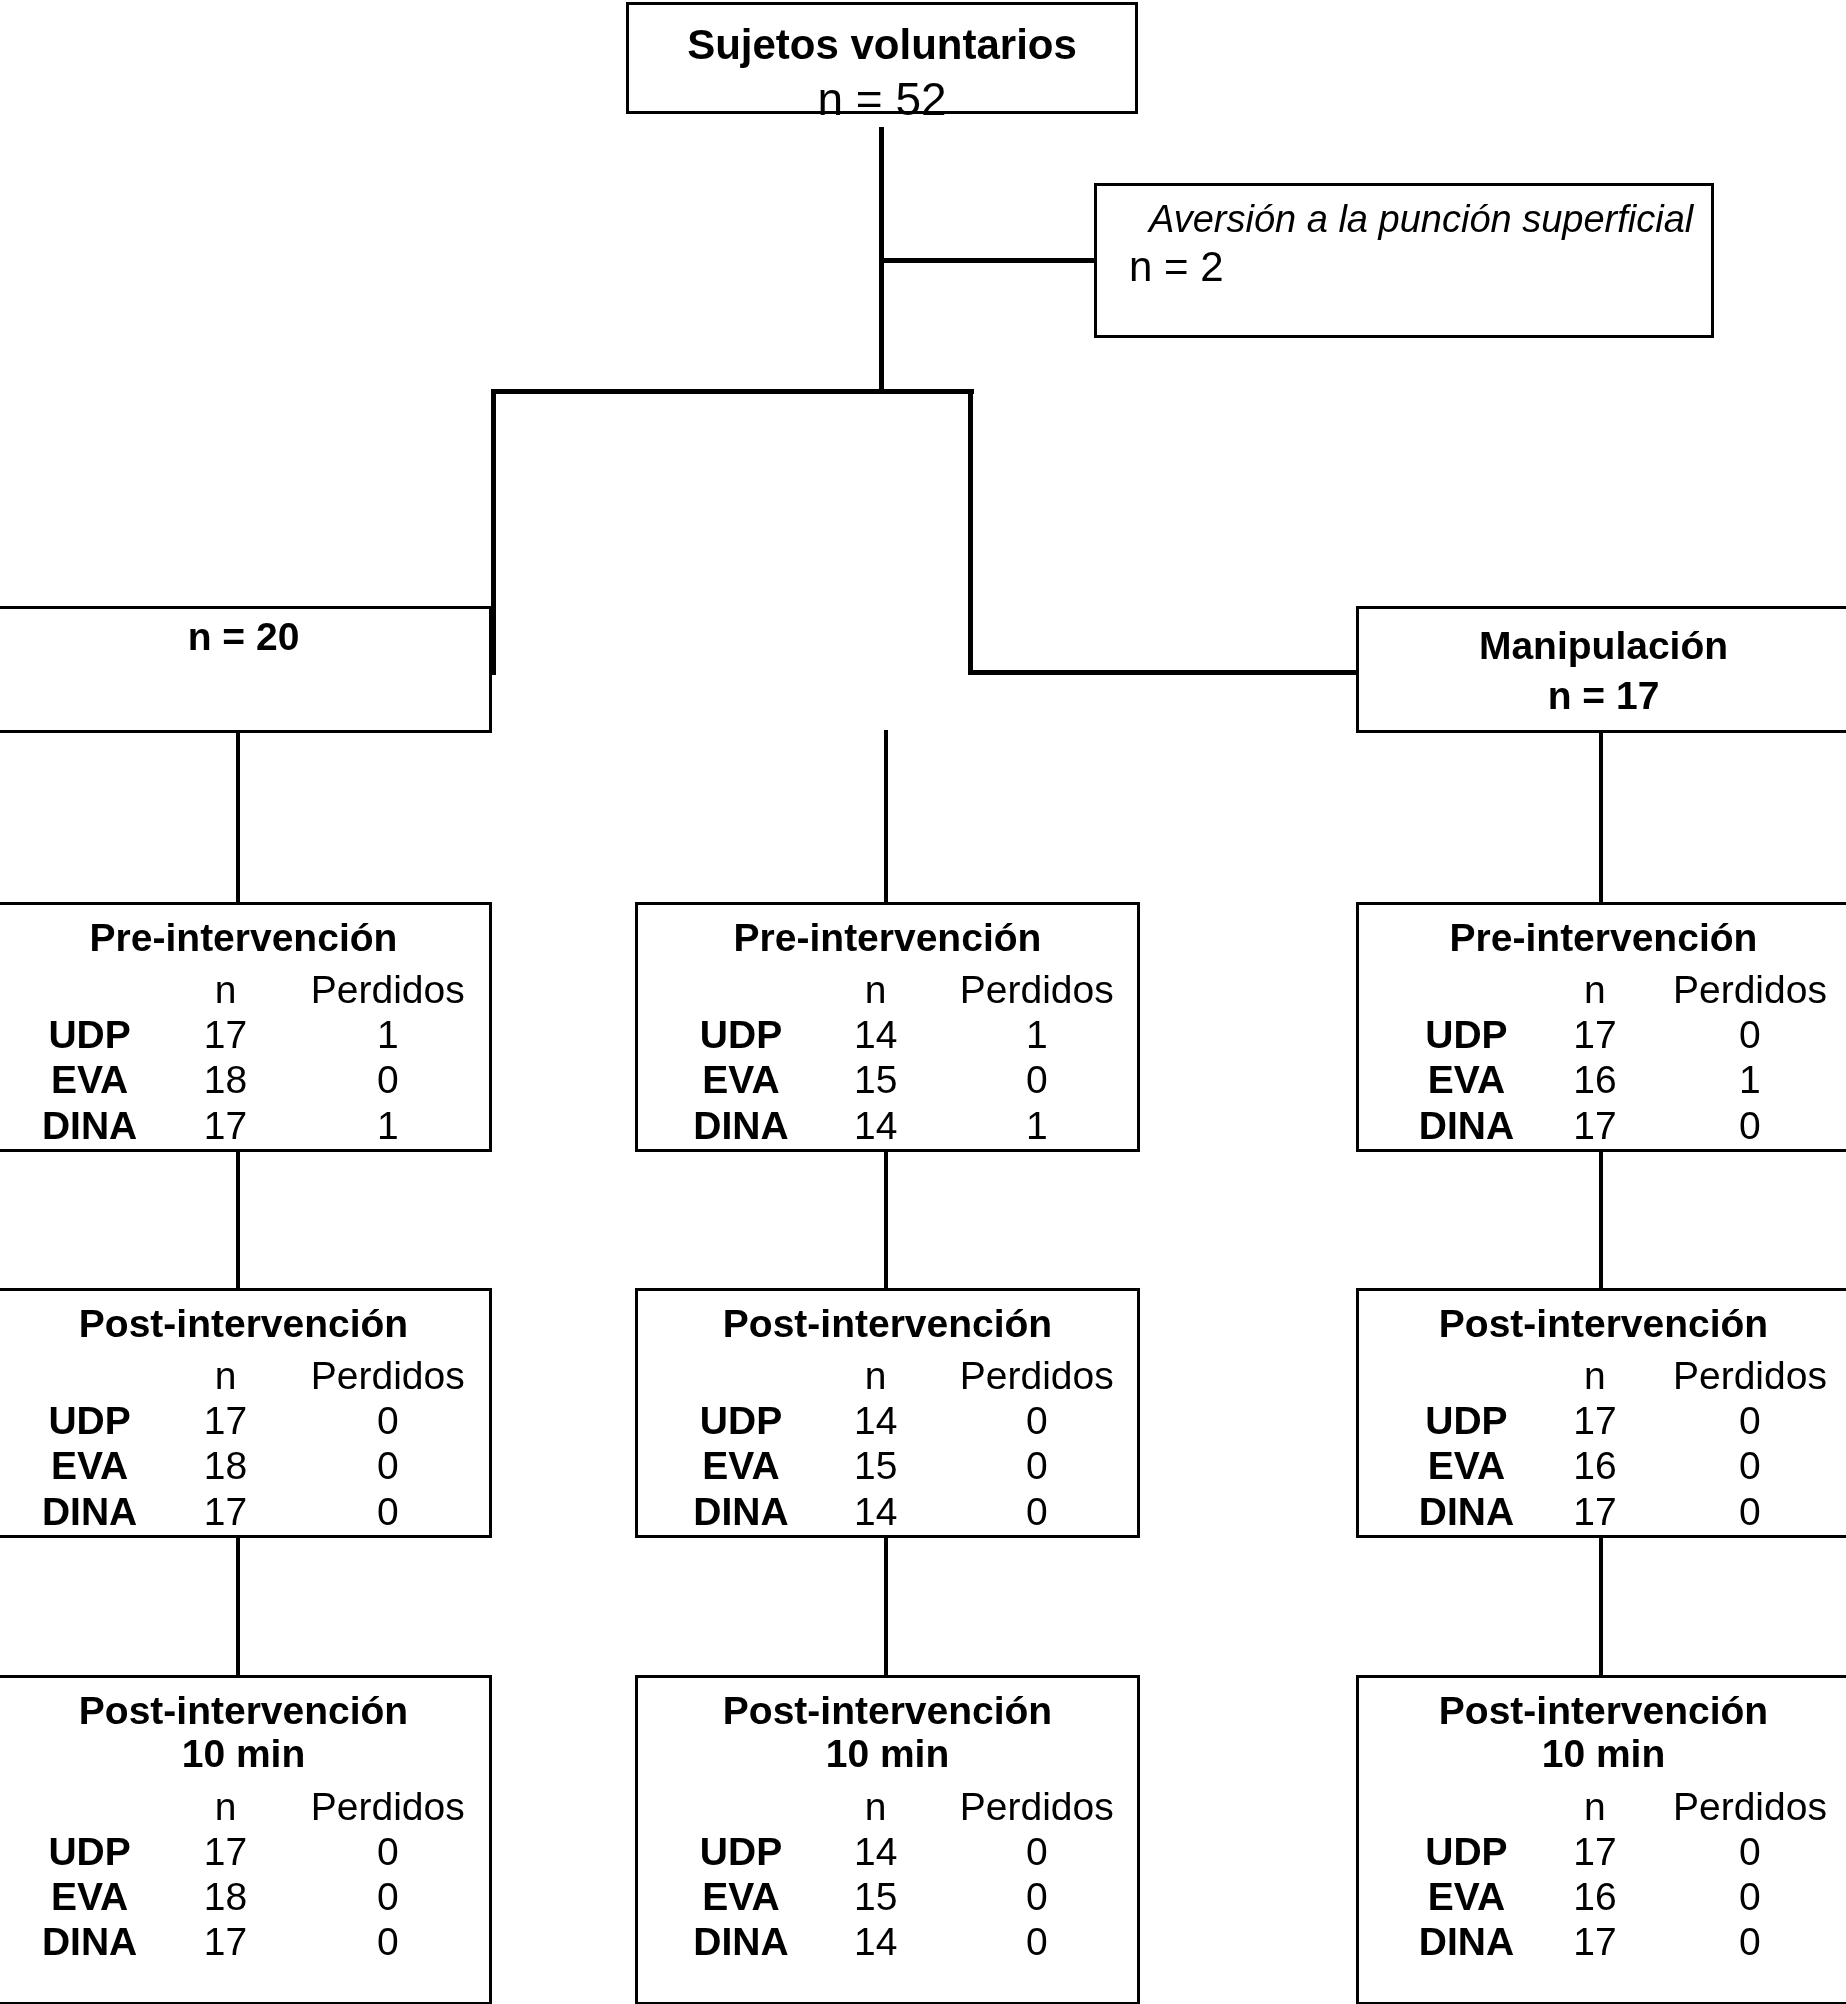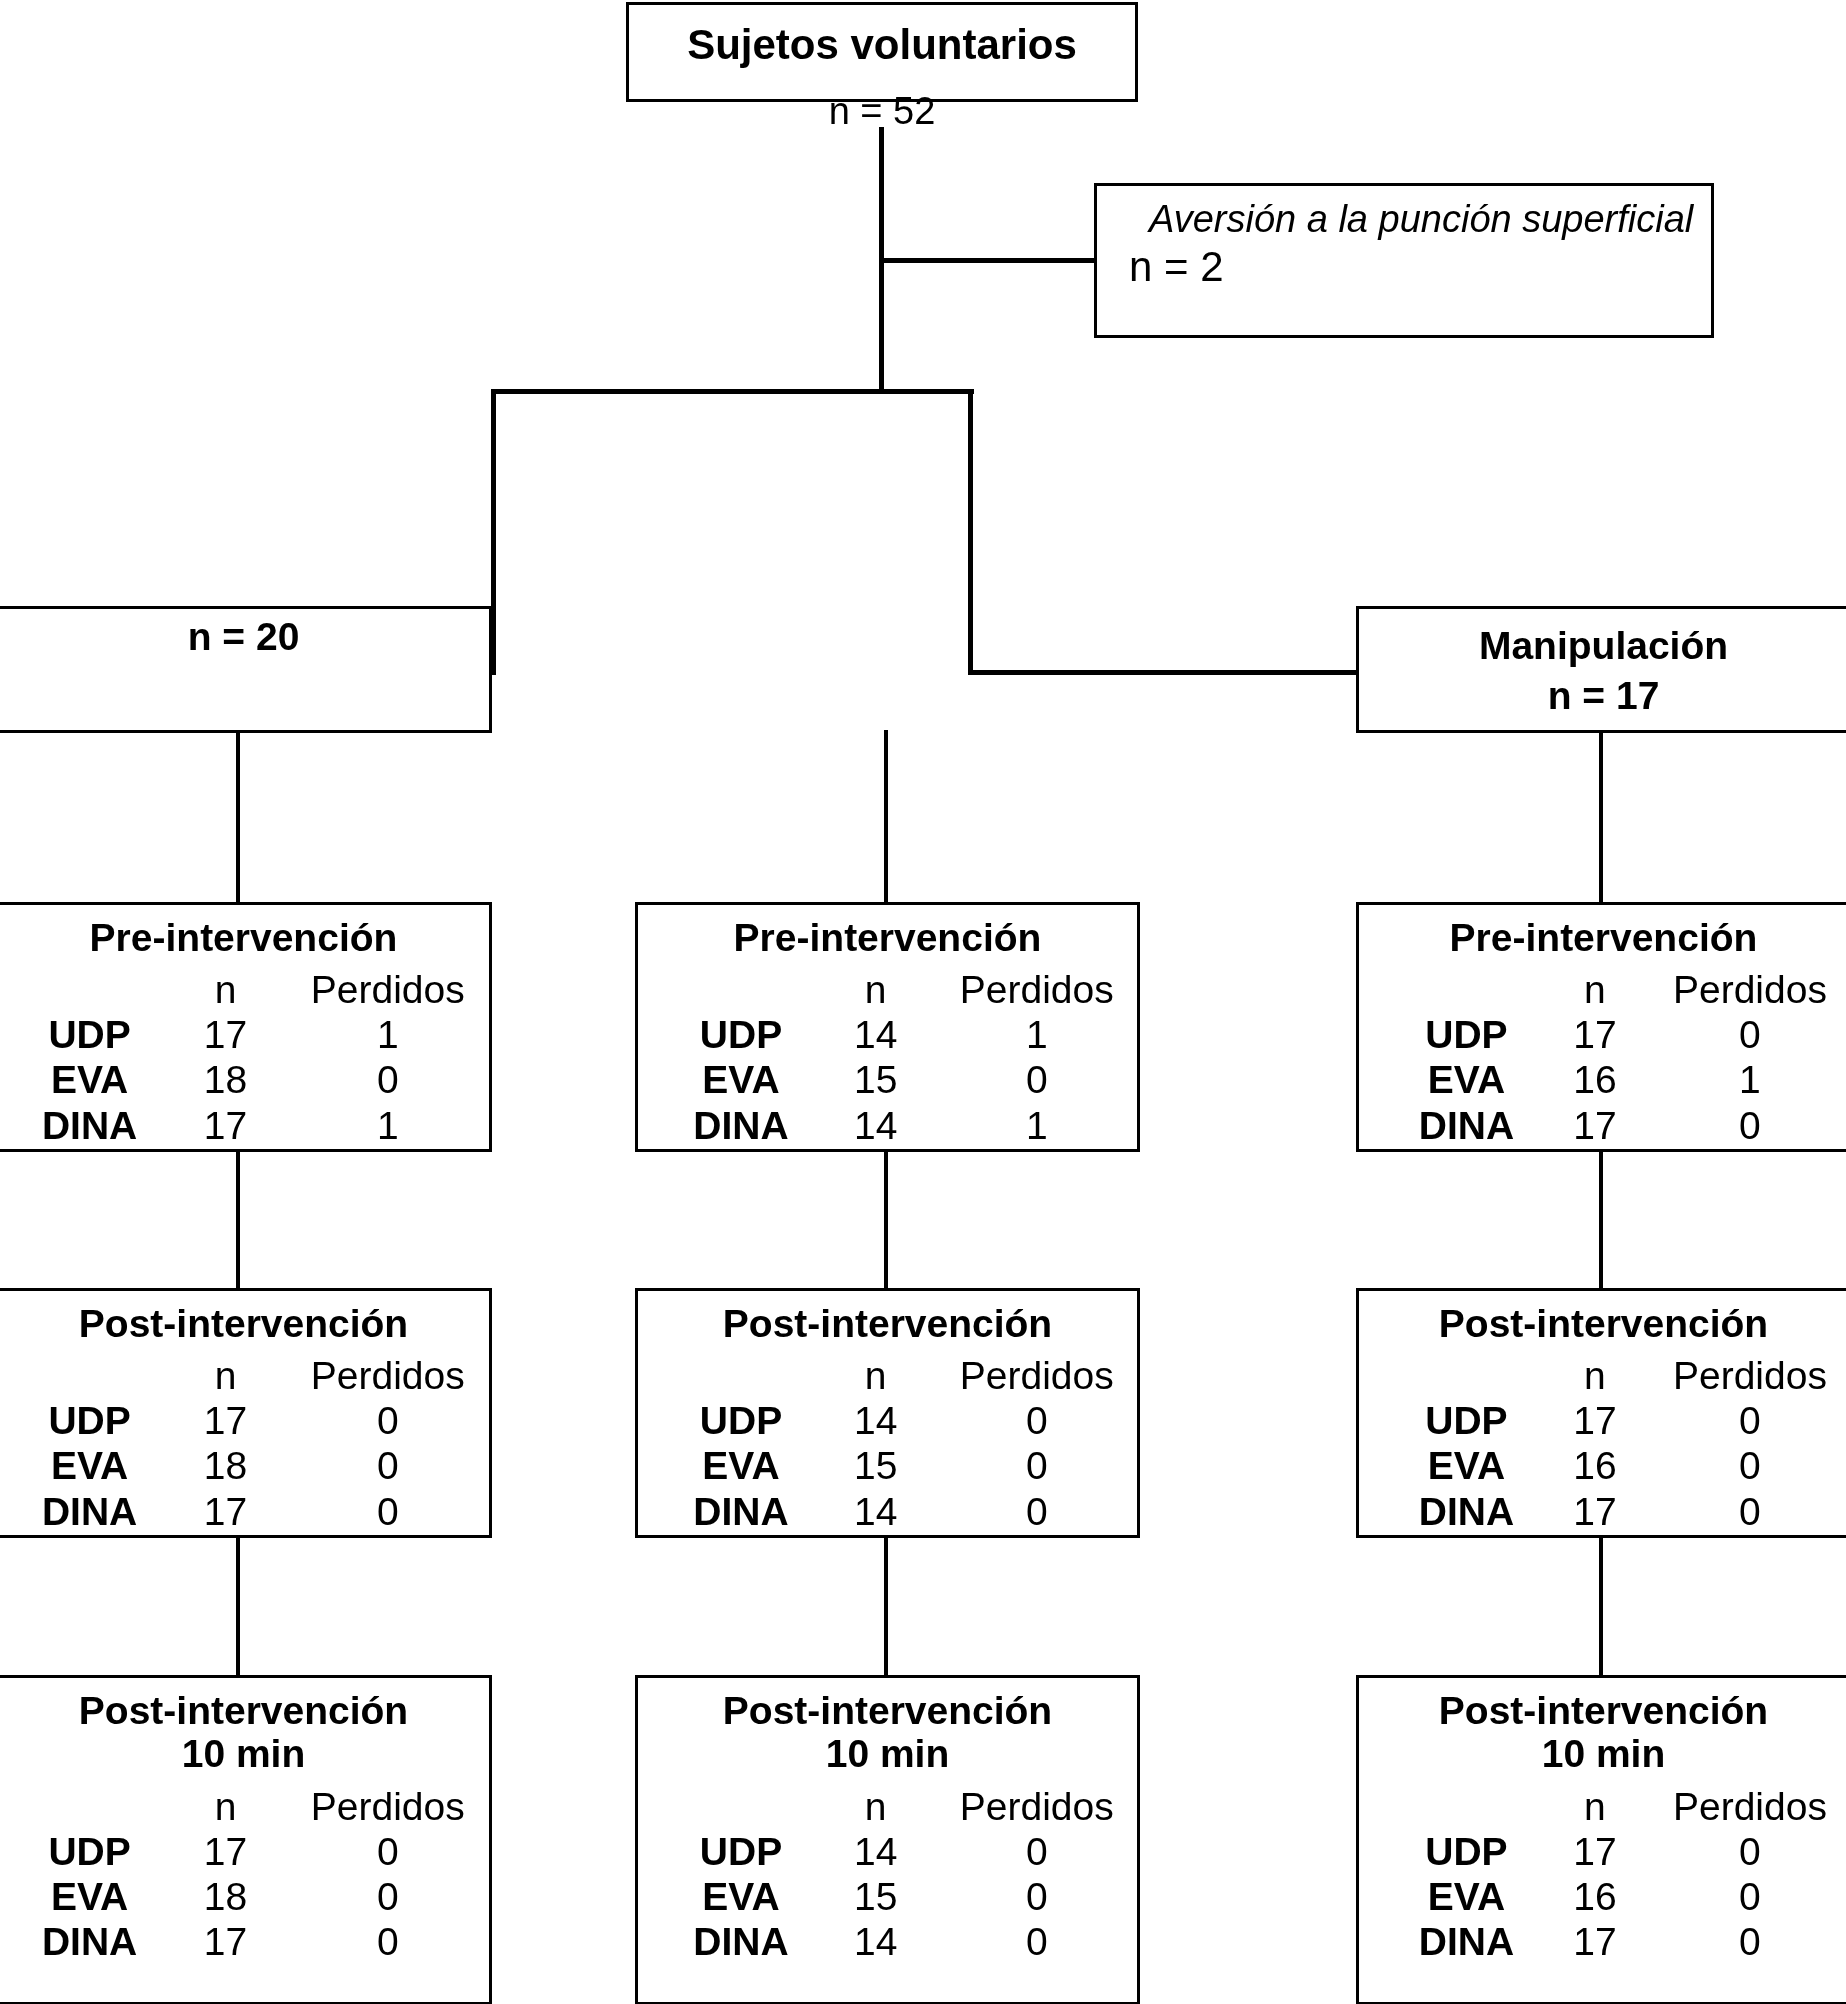--- a/index.html
+++ b/index.html
@@ -50,23 +50,23 @@
     white-space: nowrap;
   }
   .sub-bold {
     text-align: center;
     font-weight: bold;
     line-height: 1.12;
     white-space: nowrap;
   }
 
   
-  #box-root { left: 626px; top: 1.5px; width: 512px; height: 100px; }
+  #box-root { left: 626px; top: 1.5px; width: 512px; height: 112px; }
   #box-root .ttl     { font-size: 42px; margin-top: 16.7px; }
-  #box-root .sub-reg { font-size: 38px; margin-top: 22px; }
+  #box-root .sub-reg { font-size: 46px; margin-top: 6px; }
 
   
   #box-exclusion {
     left: 1094px; top: 183px; width: 620px; height: 155px;
     padding: 10.6px 0 0 32px;
   }
   #box-exclusion .ex-ttl {
     font-weight: bold; font-size: 38px; line-height: 1.2; white-space: nowrap;
   }
   #box-exclusion .ex-it {

